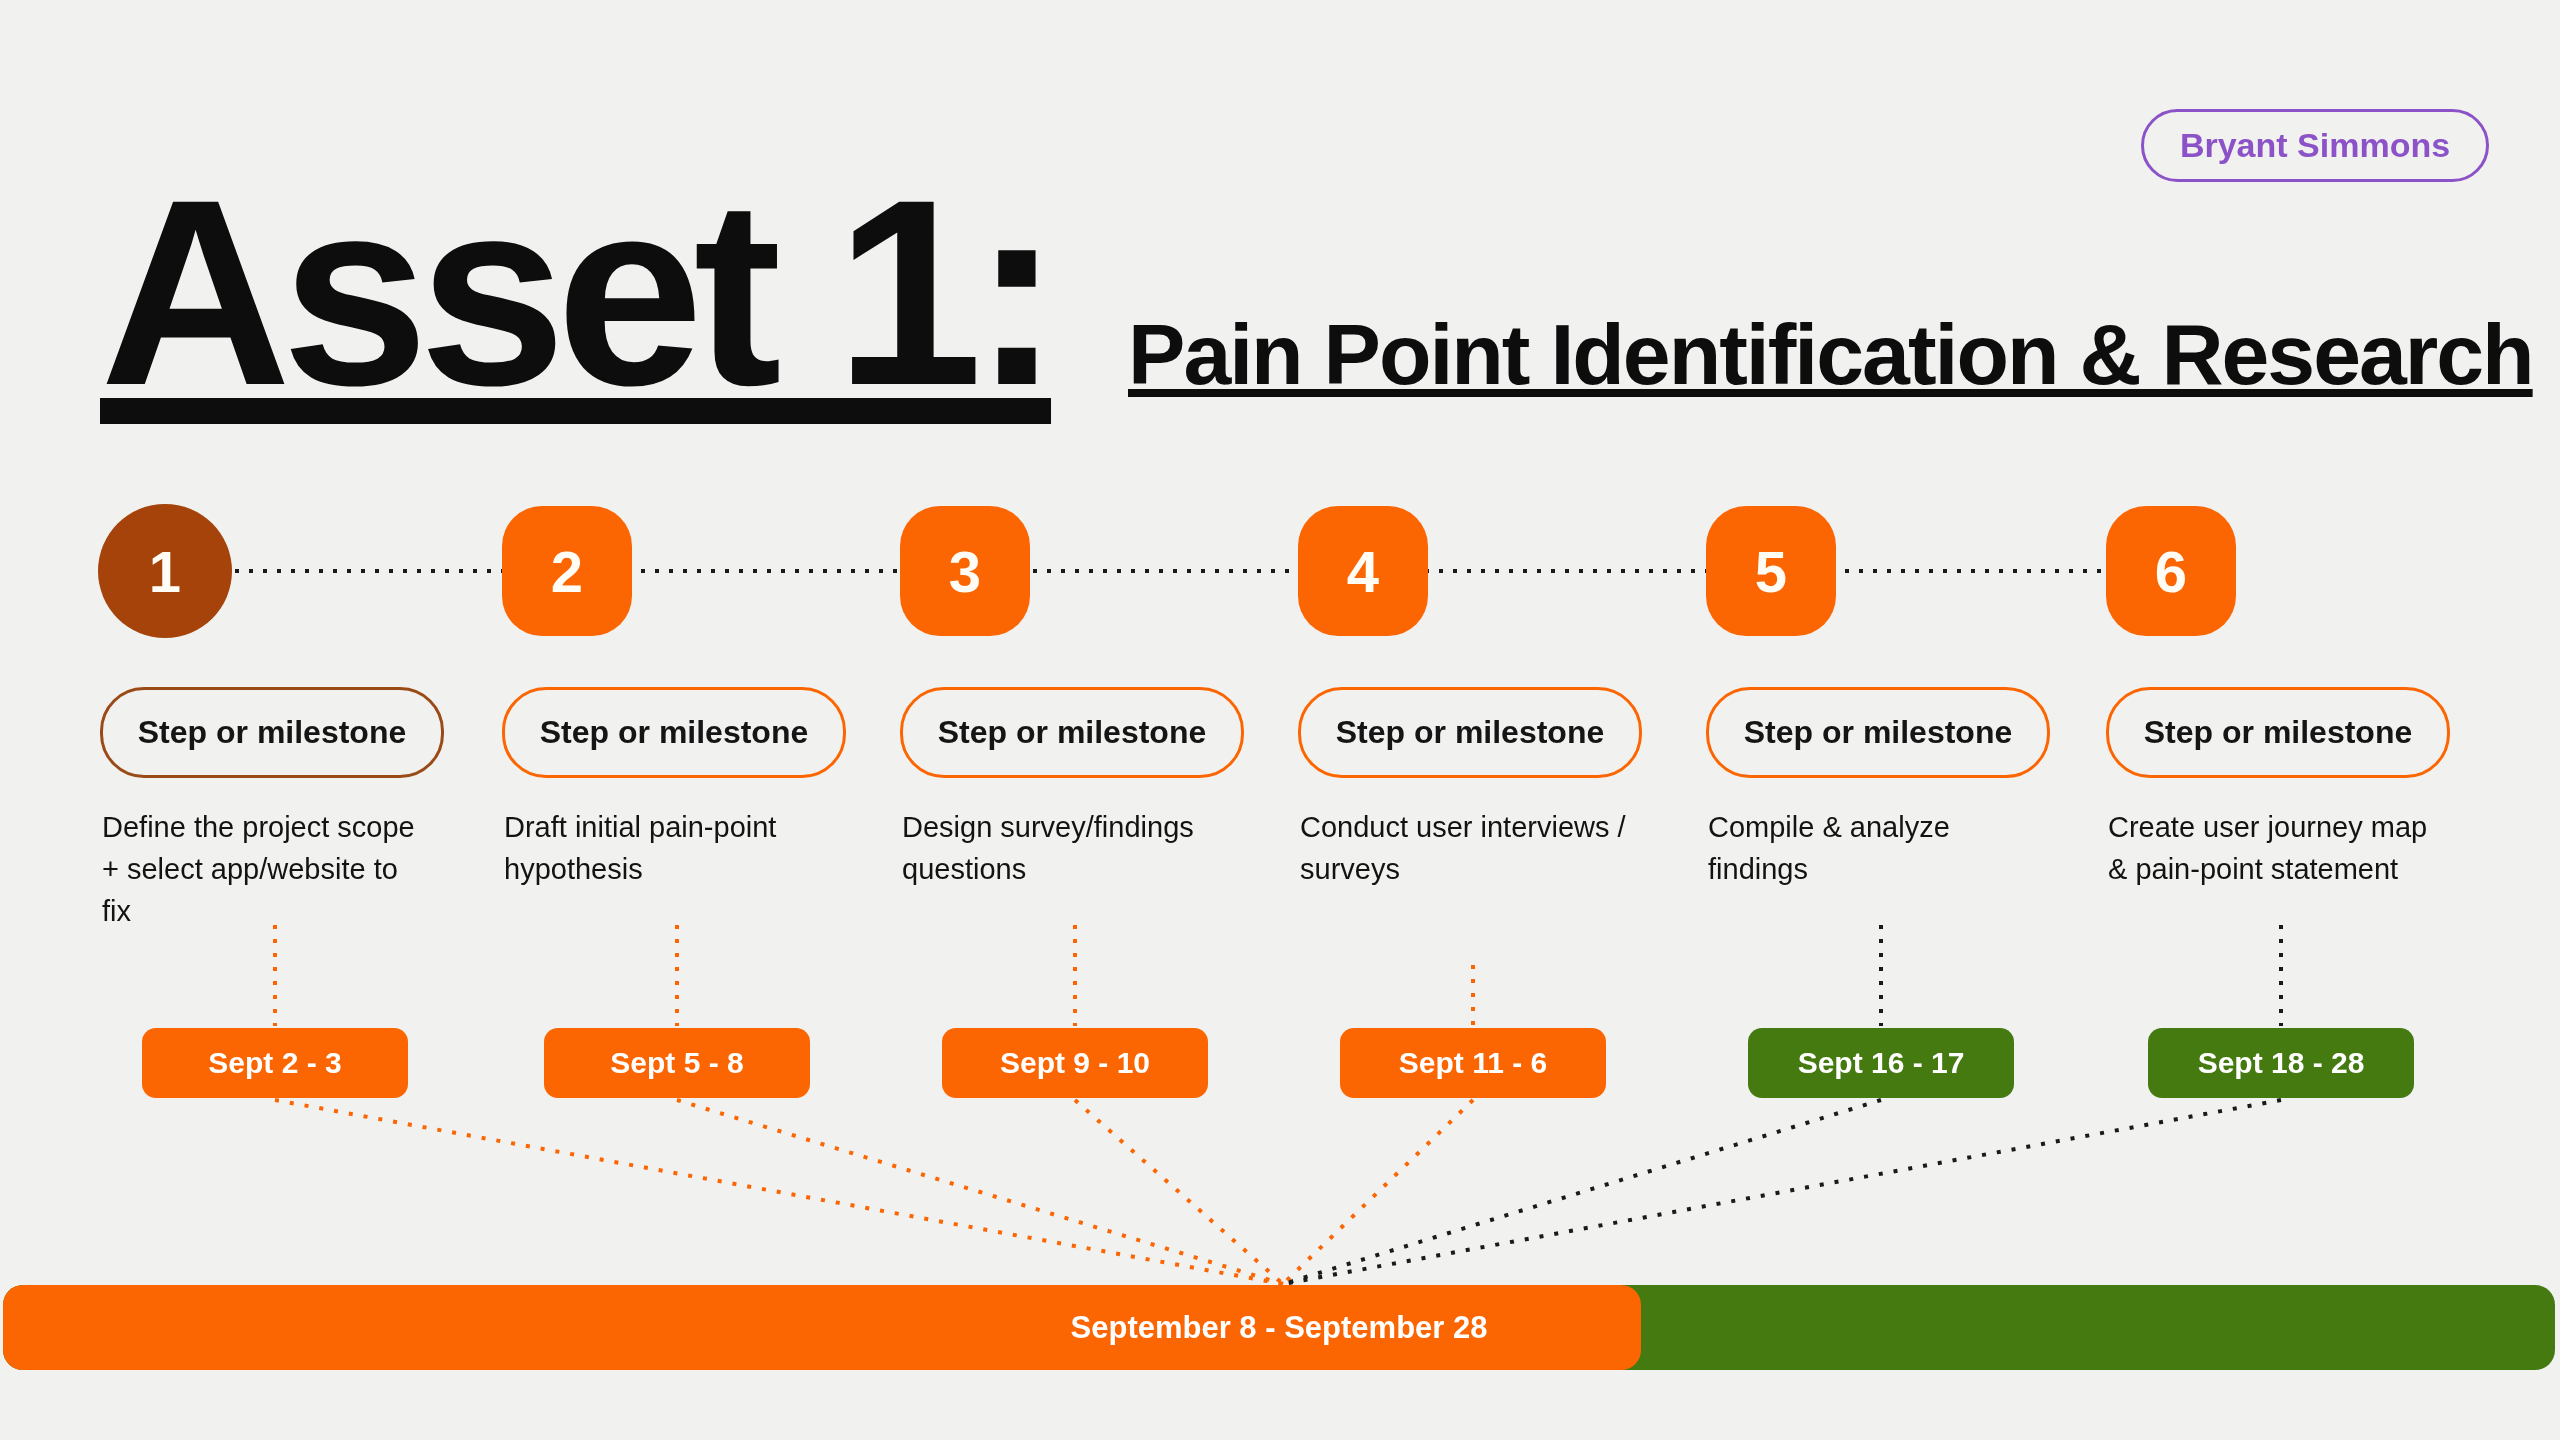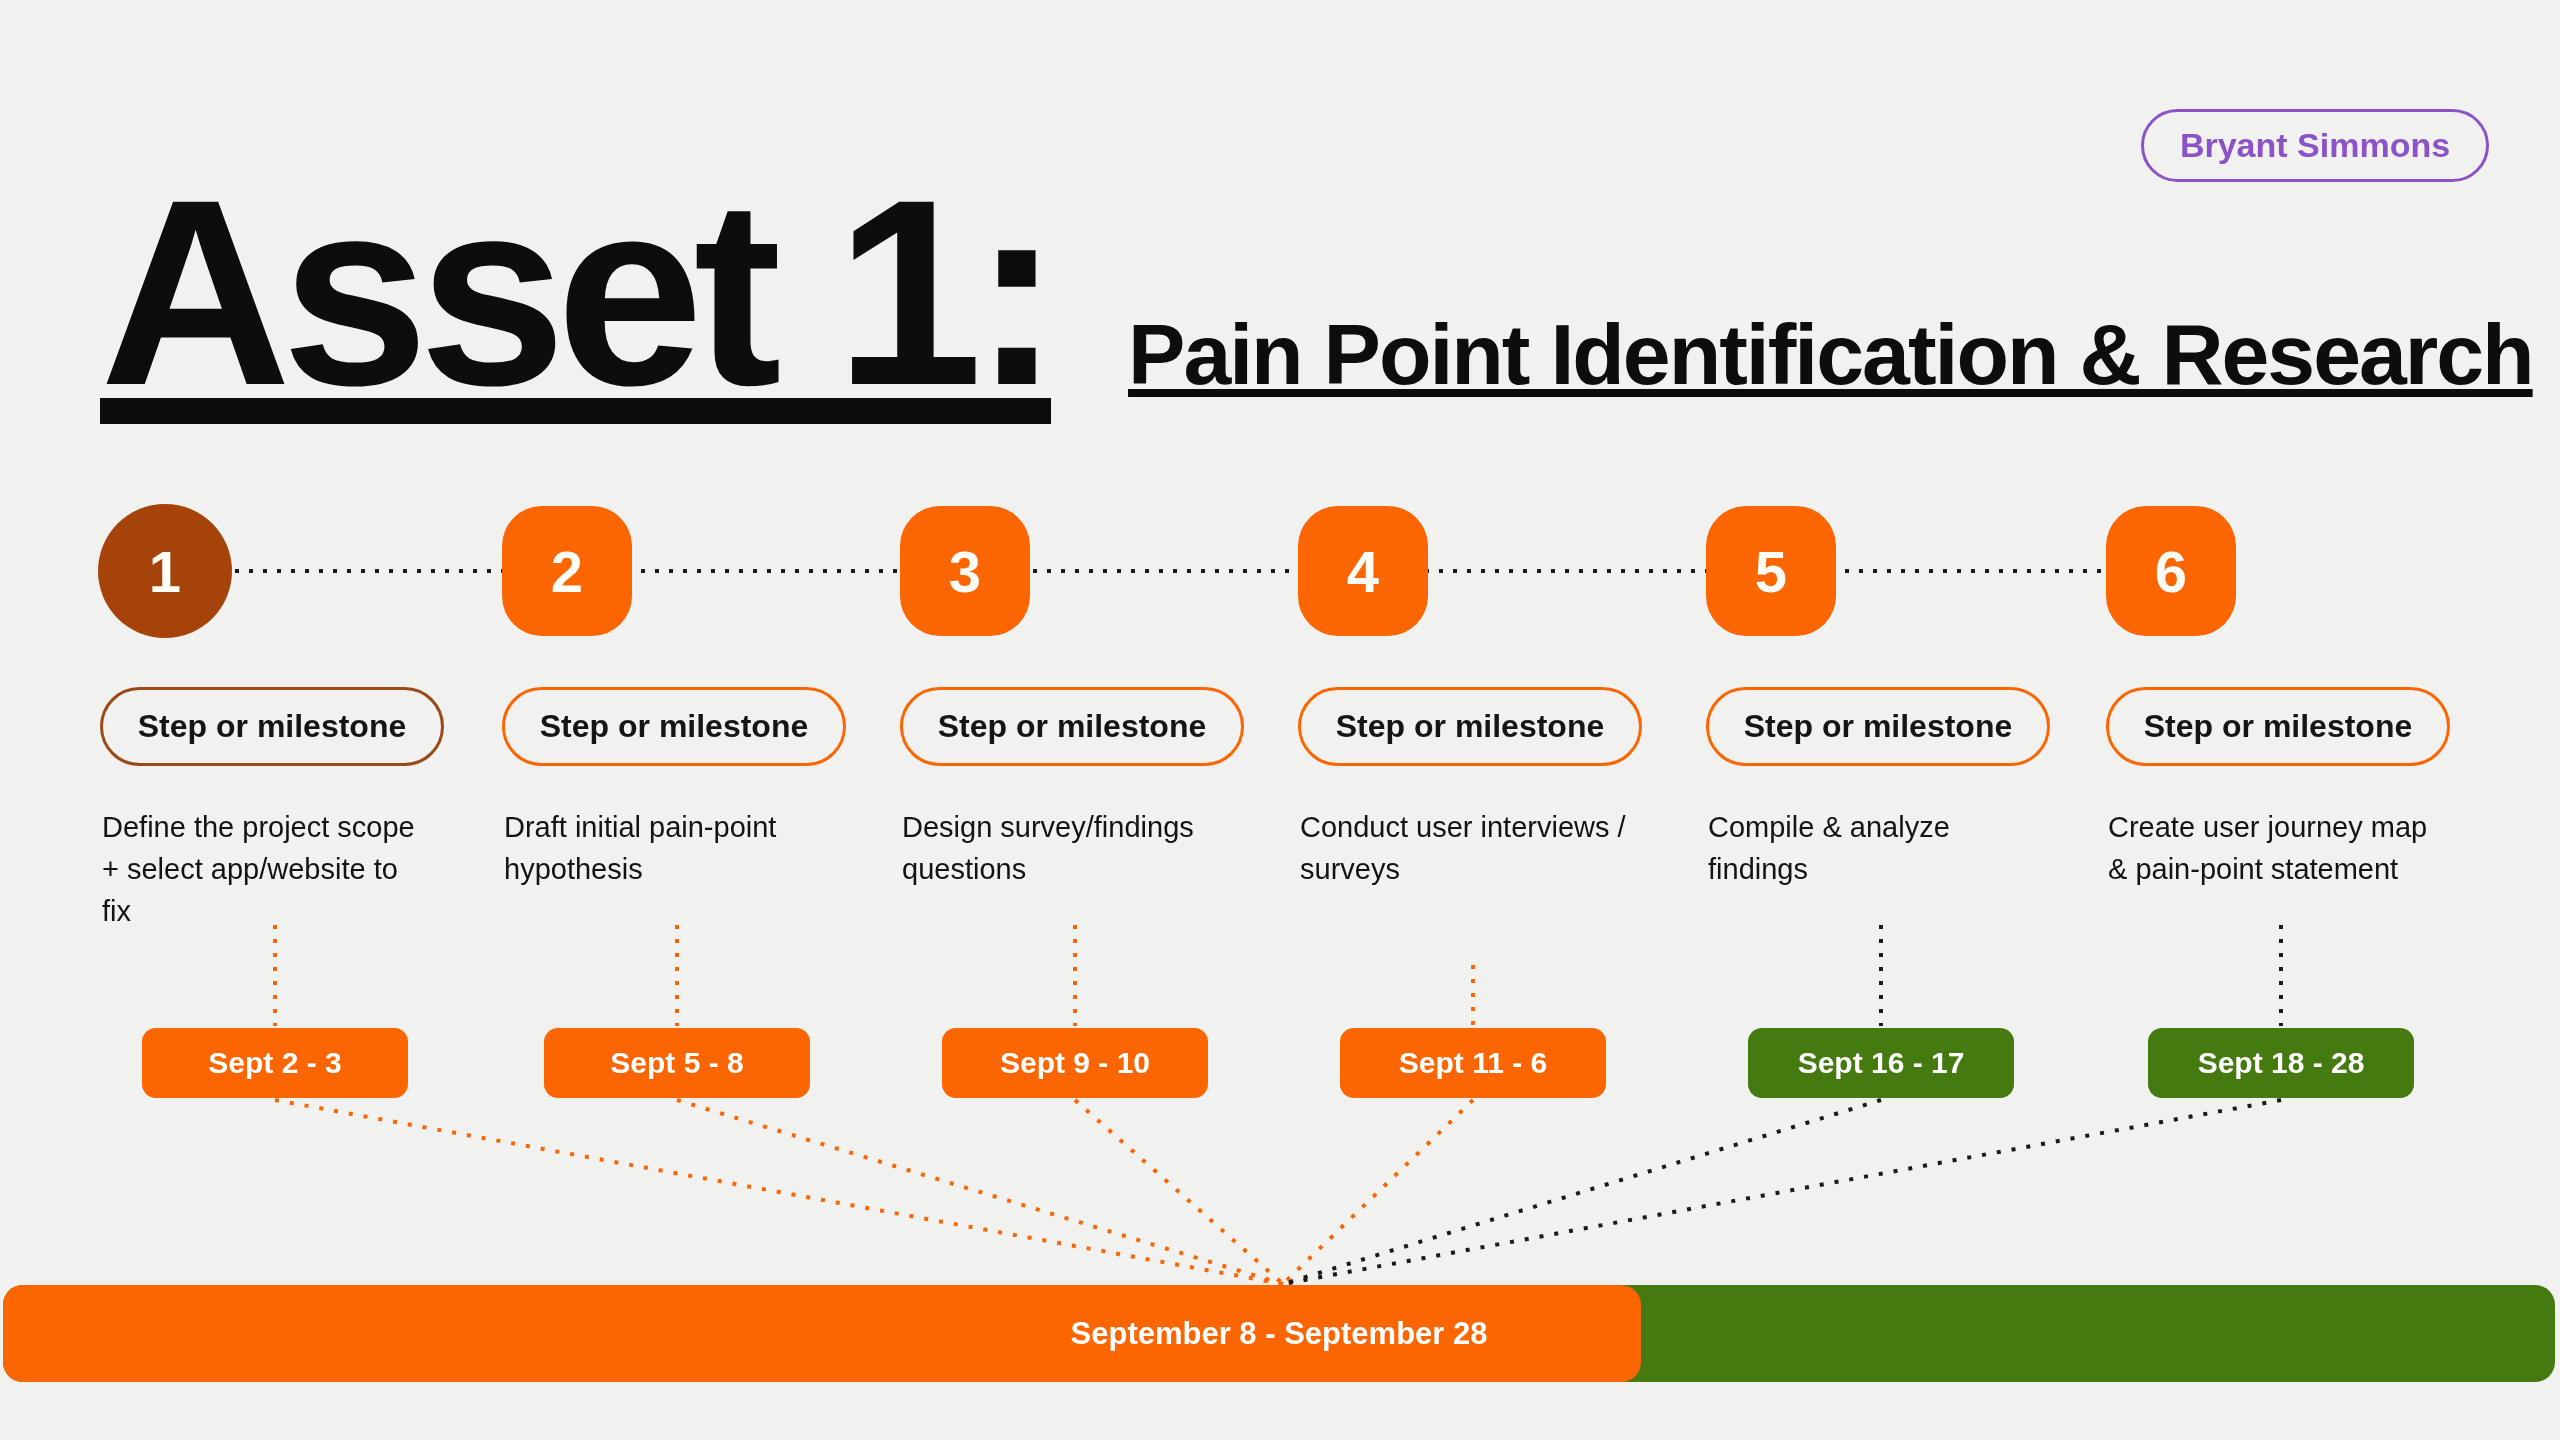--- a/index.html
+++ b/index.html
@@ -40,21 +40,21 @@
     background:#FB6502; color:#FFFDF5;
     font-size:58px; font-weight:700;
     display:flex; align-items:center; justify-content:center;
   }
   .num-chip--first{
     width:134px; height:134px; top:504px; left:-2px;
     border-radius:50%; background:#A5430B;
   }
   .pill{
     position:absolute; top:687px; left:0;
-    width:344px; height:79px;
+    width:344px; height:91px;
     border:3px solid #FB6502; border-radius:44px;
     background:transparent;
     display:flex; align-items:center; justify-content:center;
     font-size:32px; font-weight:700; color:#151515;
     cursor:pointer;
   }
   .pill--dark{ border-color:#9A4A16; }
   .desc{
     position:absolute; top:806px; left:2px; width:332px;
     font-size:29px; line-height:1.45; font-weight:400; color:#131313;
@@ -64,21 +64,21 @@
     min-width:266px; height:70px; padding:0 30px;
     border-radius:14px; background:#FB6502;
     color:#FFFFFF; font-size:30px; font-weight:700;
     display:flex; align-items:center; justify-content:center;
     white-space:nowrap; cursor:pointer;
   }
   .date-badge--green{ background:#447A10; }
 
   
   .timeline-bar{
-    position:absolute; left:3px; right:5px; top:1285px; height:97px;
+    position:absolute; left:3px; right:5px; top:1285px; height:85px;
     background:#447A10; border-radius:20px; z-index:2;
   }
   .bar-orange{
     position:absolute; left:0; top:0; height:100%; width:64.2%;
     background:#FB6502; border-radius:20px;
   }
   .bar-label{
     position:absolute; left:50%; top:50%; transform:translate(-50%,-50%);
     color:#FFFFFF; font-size:31px; font-weight:700; white-space:nowrap;
   }

